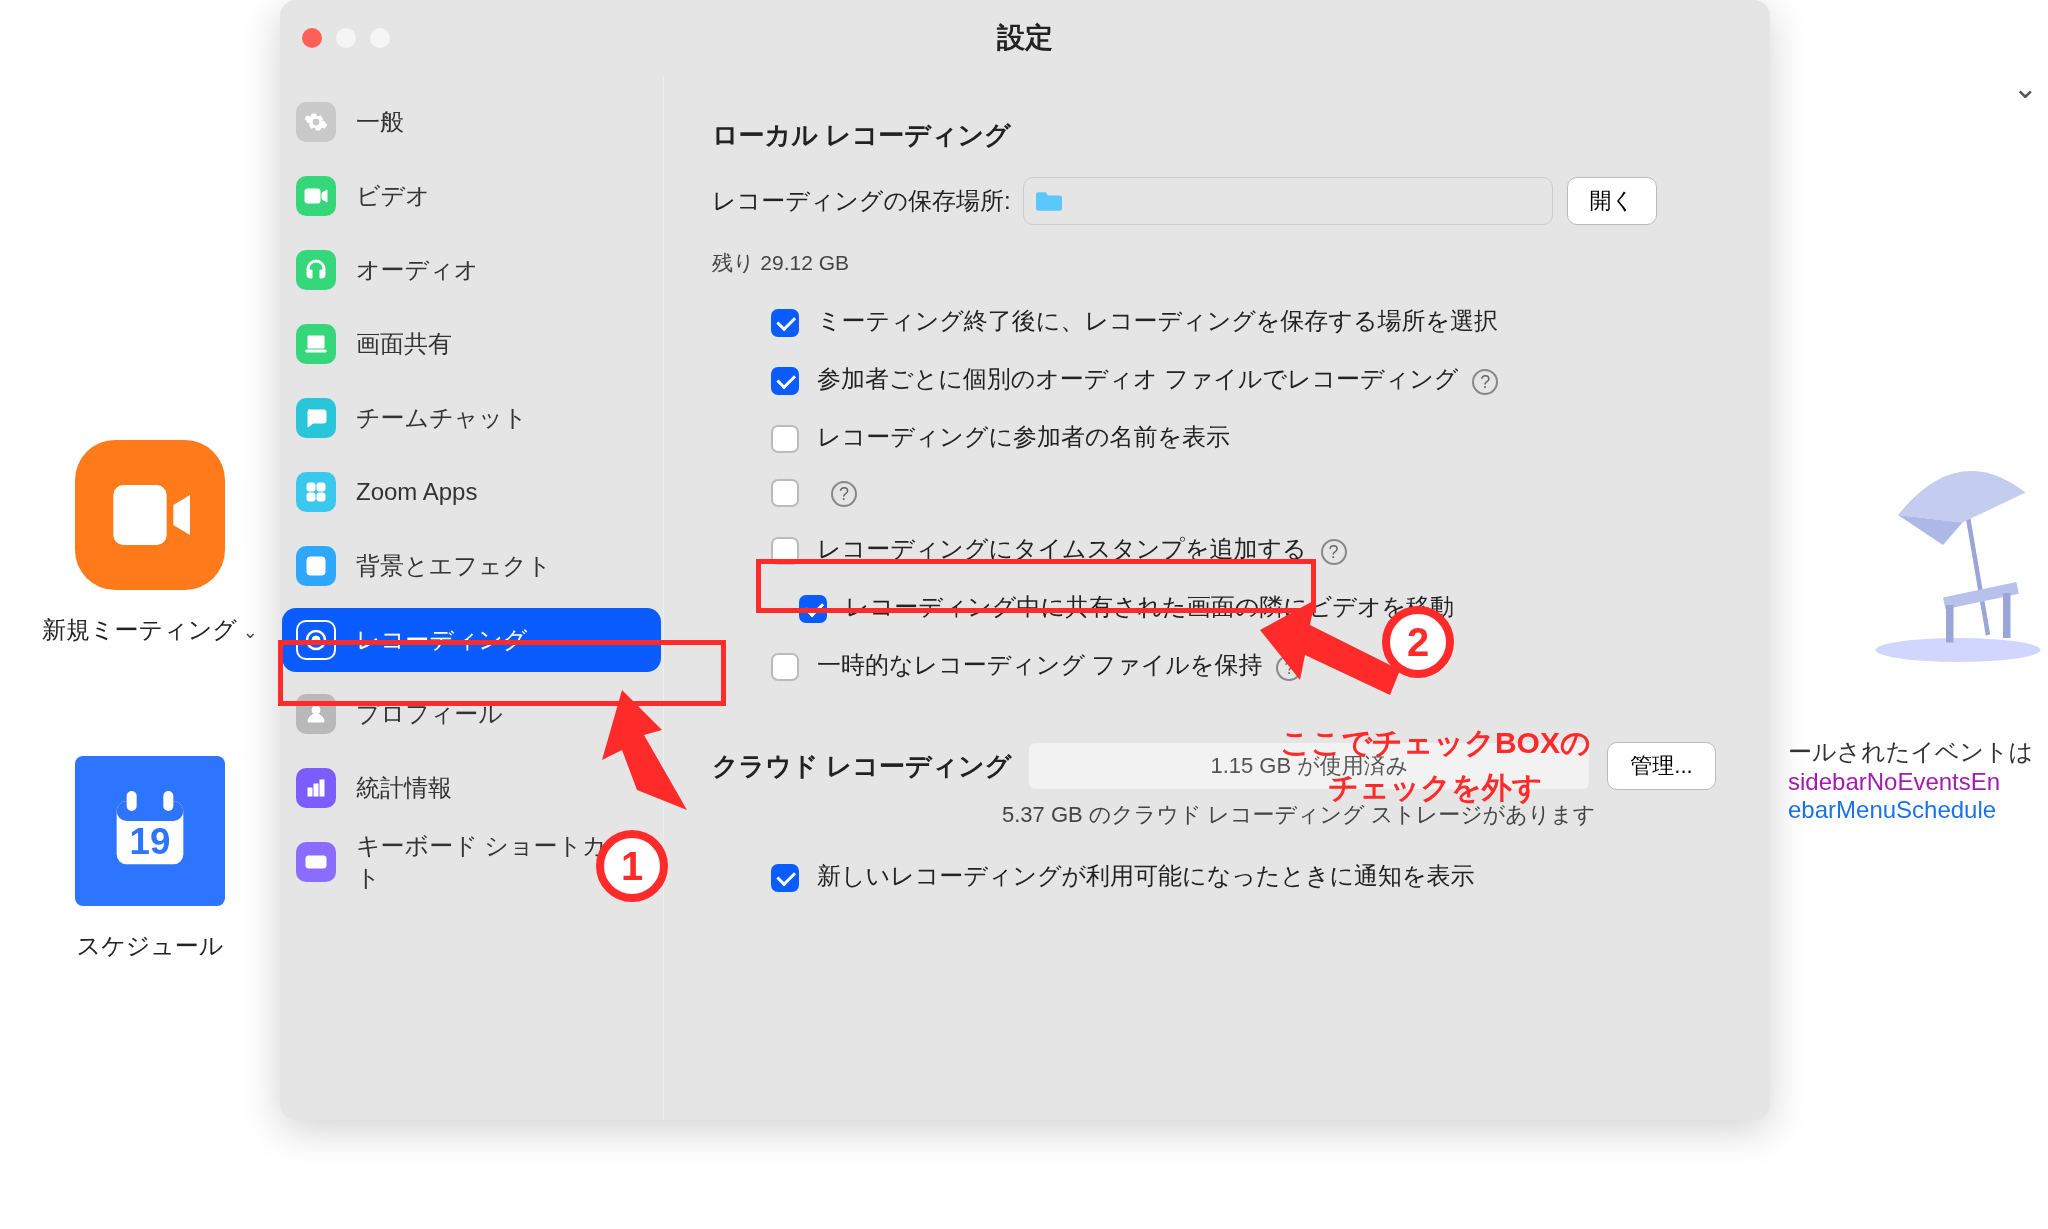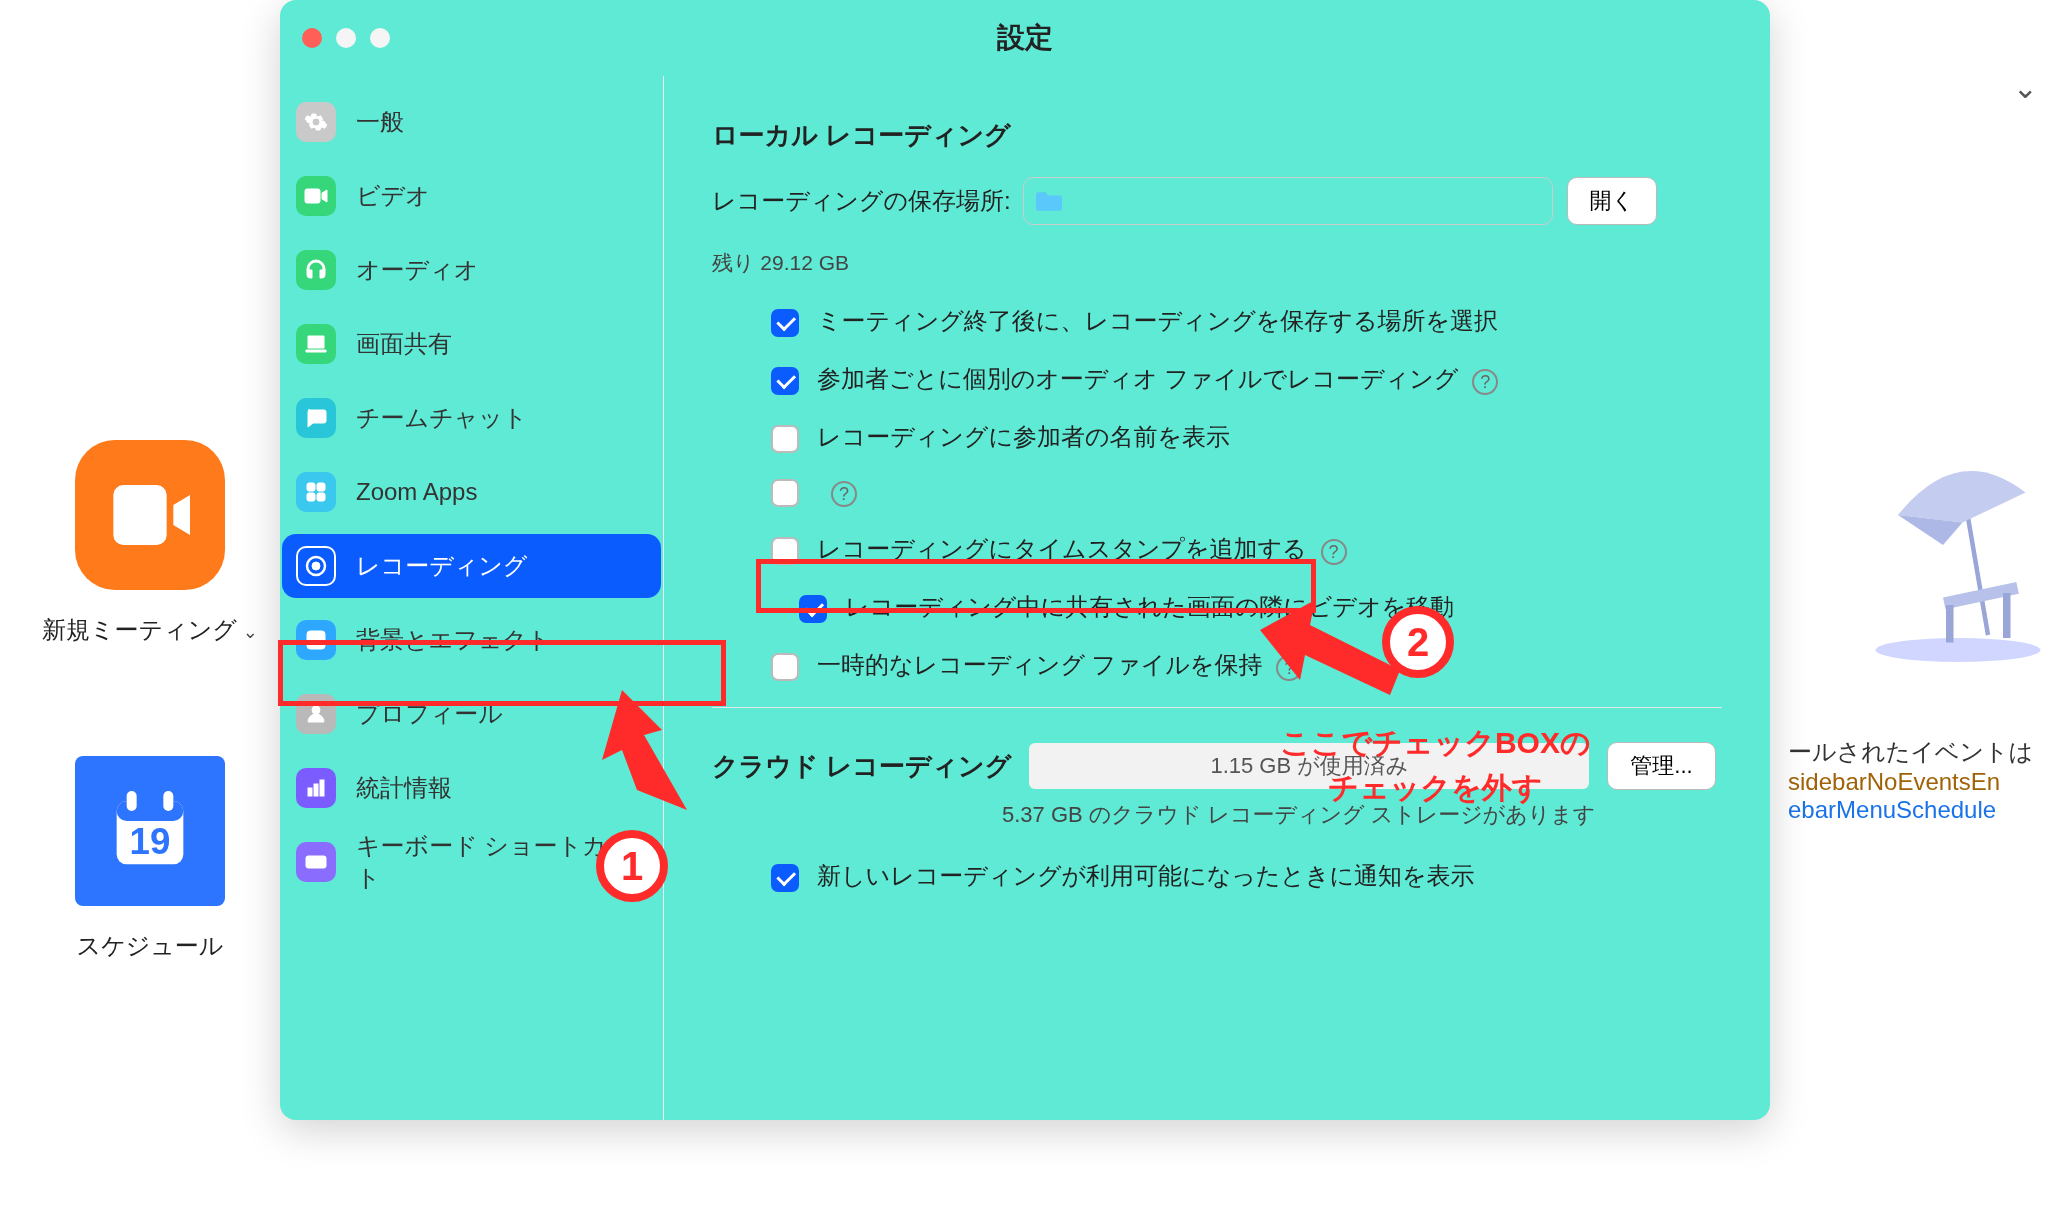--- a/index.html
+++ b/index.html
@@ -39,33 +39,33 @@
     position: absolute;
     right: 0; top: 70px;
     width: 260px;
     text-align: left;
     color: #333;
     font-size: 24px;
   }
   .bg-right .umbrella {
     width:180px; height:220px; margin: 380px 0 60px 80px;
   }
-  .bg-right .line2 { color: #a16207; }
+  .bg-right .line2 { color: #a21caf; }
   .bg-right .line3 { color: #1a73e8; }
   .bg-right .chev-lg {
     position:absolute; right: 10px; top: 0;
     font-size: 30px; color:#555;
   }
 
   
   .window {
     position: absolute;
     left: 280px; top: 0;
     width: 1490px; height: 1120px;
-    background: #5eead4;
+    background: #e5e5e5;
     border-radius: 16px;
     box-shadow: 0 10px 40px rgba(0,0,0,0.18);
     overflow: hidden;
   }
   .titlebar {
     height: 76px;
     display:flex; align-items:center; justify-content:center;
     position:relative;
     font-size: 28px; font-weight: 600;
   }
@@ -279,37 +279,37 @@
           <span class="icn" style="background:#3bc8ef">
        <svg viewBox="0 0 24 24" fill="#fff" stroke="#fff">
               <rect x="3" y="3" width="8" height="8" rx="2"></rect>
               <rect x="13" y="3" width="8" height="8" rx="2"></rect>
               <rect x="3" y="13" width="8" height="8" rx="2"></rect>
               <rect x="13" y="13" width="8" height="8" rx="2"></rect>
             </svg>
      </span>
      <span>Zoom Apps</span>
         </div>
+        <div class="side-item">
+          <span class="icn" style="background:#2ea8ff">
+       <svg viewBox="0 0 24 24" fill="#fff" stroke="#fff">
+              <rect x="3" y="3" width="18" height="18" rx="3"></rect>
+              <circle cx="10" cy="10" r="3" fill="#fff"></circle>
+            </svg>
+     </span>
+     <span>背景とエフェクト</span>
+        </div>
         <div class="side-item active">
           <span class="icn" style="background:#0b5cff">
        <svg viewBox="0 0 24 24" fill="#fff" stroke="#fff">
               <circle cx="12" cy="12" r="9" fill="none" stroke="currentColor" stroke-width="2.5"></circle>
               <circle cx="12" cy="12" r="4"></circle>
             </svg>
      </span>
      <span>レコーディング</span>
-        </div>
-        <div class="side-item">
-          <span class="icn" style="background:#2ea8ff">
-       <svg viewBox="0 0 24 24" fill="#fff" stroke="#fff">
-              <rect x="3" y="3" width="18" height="18" rx="3"></rect>
-              <circle cx="10" cy="10" r="3" fill="#fff"></circle>
-            </svg>
-     </span>
-     <span>背景とエフェクト</span>
         </div>
         <div class="side-item">
           <span class="icn" style="background:#b9b9b9">
        <svg viewBox="0 0 24 24" fill="#fff" stroke="#fff">
               <circle cx="12" cy="8" r="4"></circle>
               <path d="M4 20a8 8 0 0116 0z"></path>
             </svg>
      </span>
      <span>プロフィール</span>
         </div>

